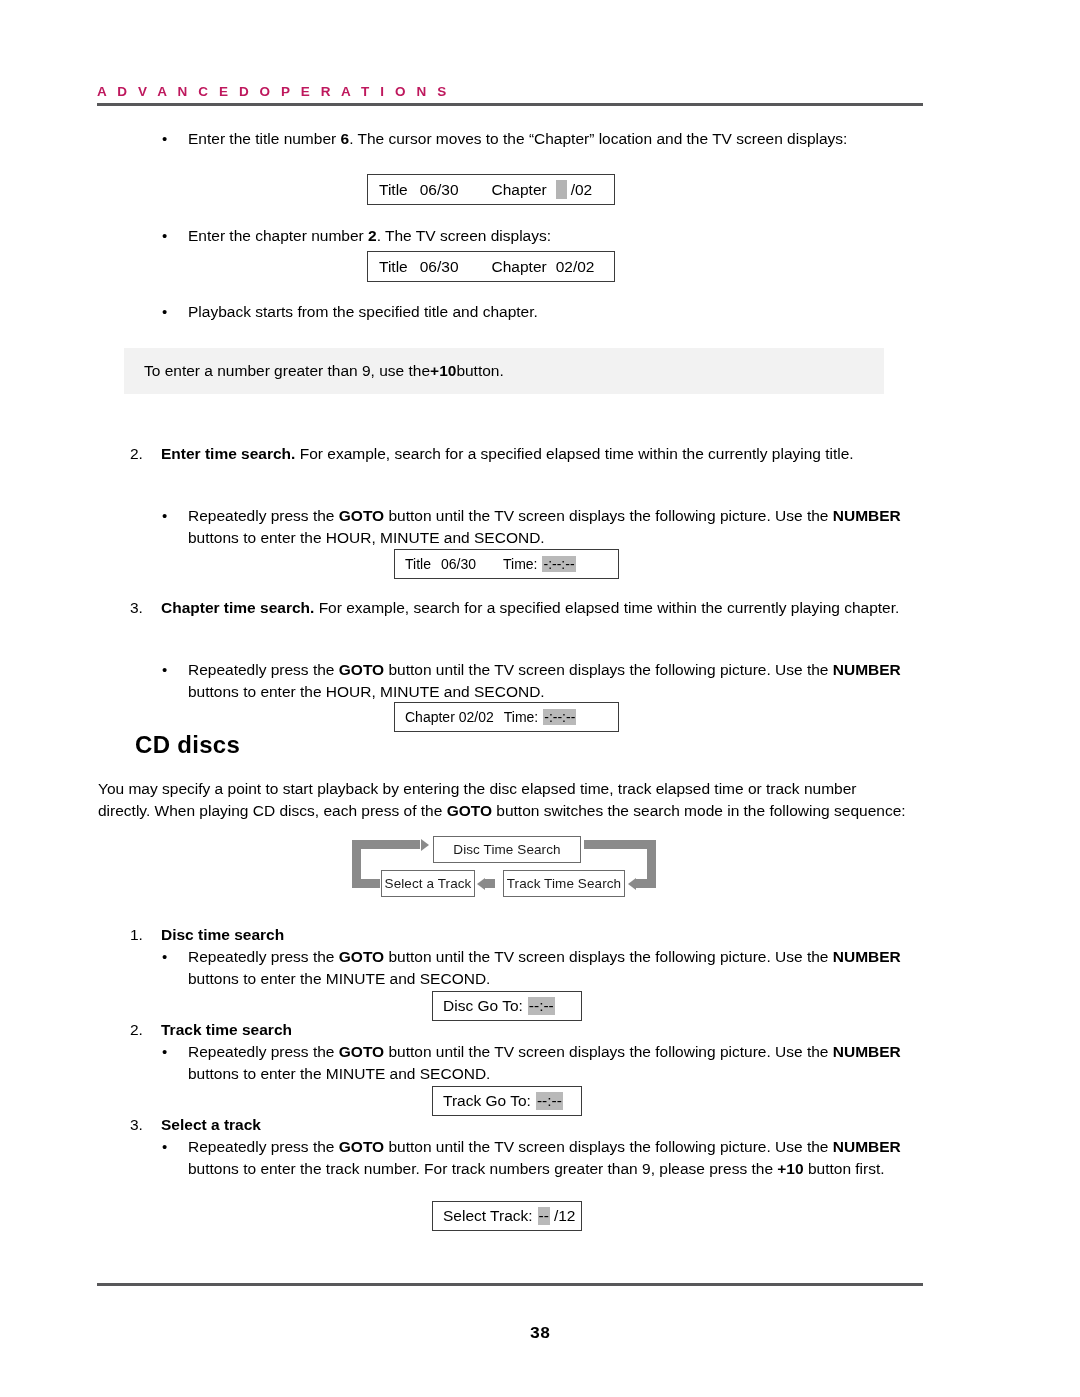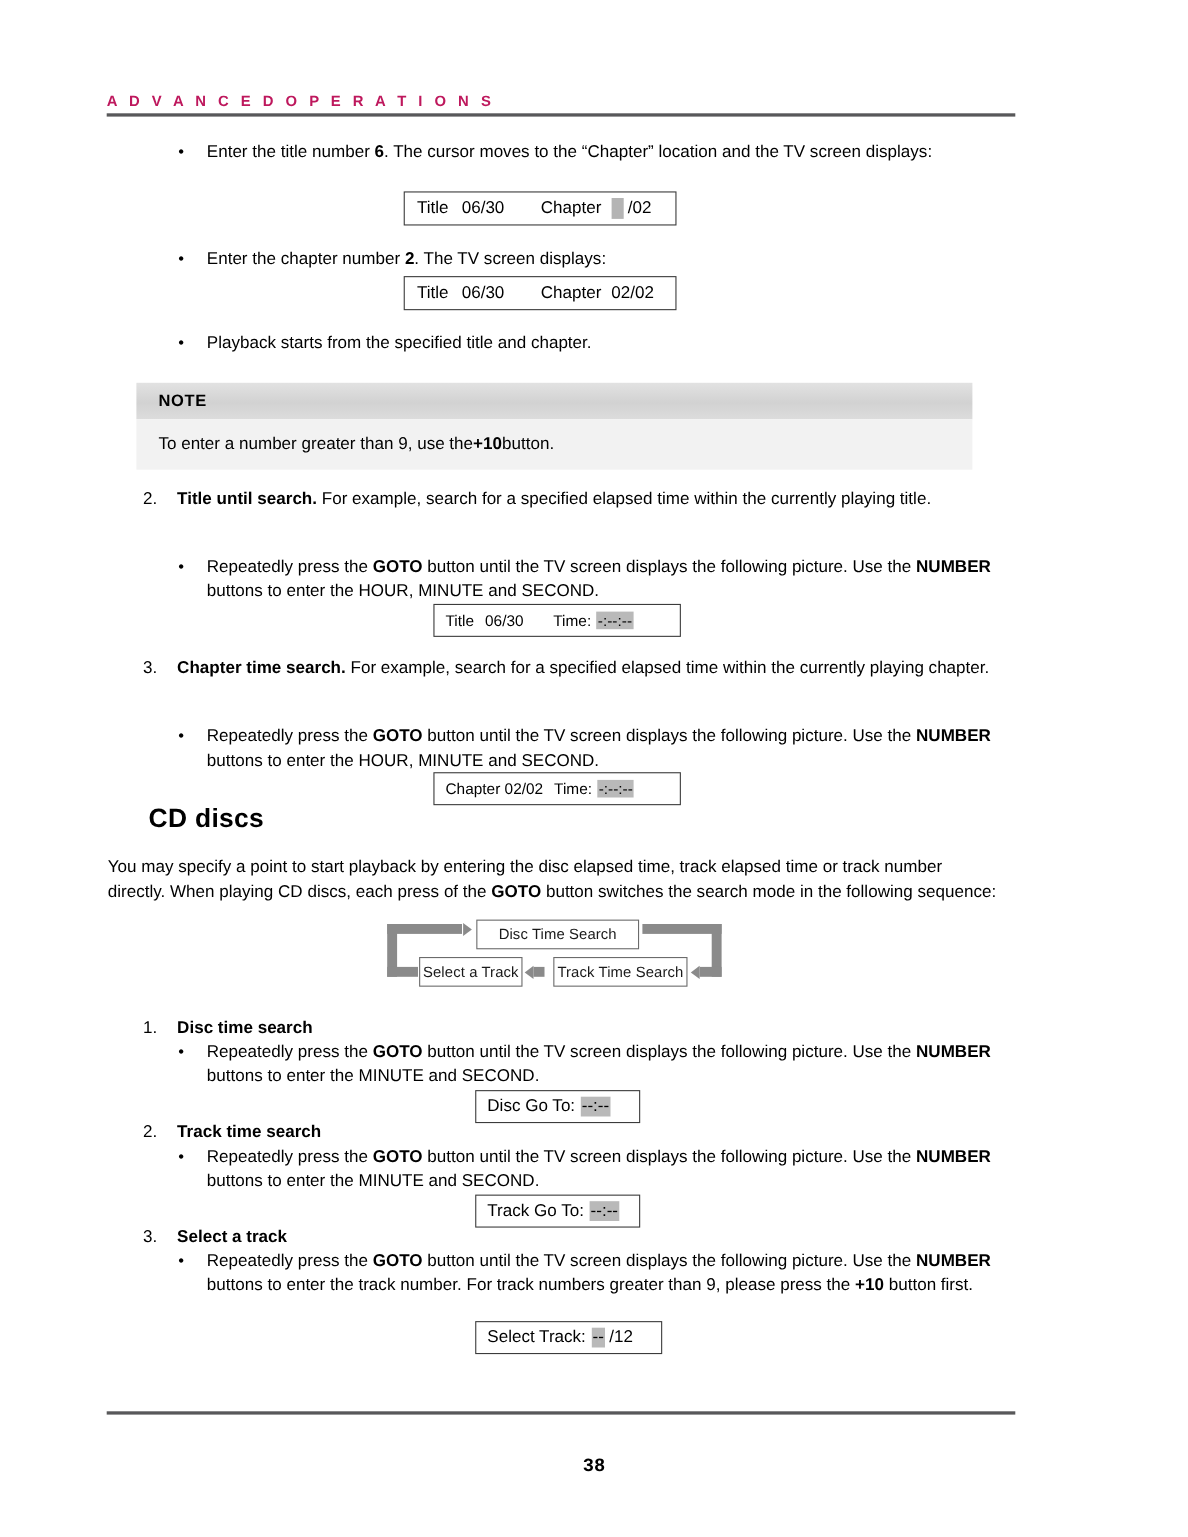--- a/index.html
+++ b/index.html
@@ -224,31 +224,30 @@
     <span style="width:9px"></span>
     <span>02/02</span>
   </div>
 
   <div class="bullet-row" style="left:162px; top:301px; width:740px;">
     <div class="bullet-mark">•</div>
     <div class="bullet-body body-text">Playback starts from the specified title and chapter.</div>
   </div>
 
   <div class="note">
-    <div class="note-head">NOTE</div>
     <div class="note-body">
         <span>To enter a number greater than 9, use the </span>
         <b>+10</b>
         <span> button.</span>
       </div>
   </div>
 
   <div class="num-row" style="left:130px; top:443px; width:786px;">
     <div class="num-mark">2.</div>
-    <div class="num-body body-text"><b>Title until search.</b><span>  For example, search for a specified elapsed time within the currently playing title.</span></div>
+    <div class="num-body body-text"><b>Enter time search.</b><span>  For example, search for a specified elapsed time within the currently playing title.</span></div>
   </div>
 
   <div class="bullet-row" style="left:162px; top:505px; width:740px;">
     <div class="bullet-mark">•</div>
     <div class="bullet-body body-text"><span>Repeatedly press the </span><b>GOTO</b><span> button until the TV screen displays the following picture.  Use the </span><b>NUMBER</b><span> buttons to enter the HOUR, MINUTE and SECOND.</span></div>
   </div>
 
   <div class="tvbox small" style="left:394px; top:549px; width:225px; height:30px; padding-left:10px;">
     <span>Title</span>
     <span style="width:10px"></span>
@@ -350,21 +349,21 @@
   <div class="num-row" style="left:130px; top:1114px; width:786px;">
     <div class="num-mark">3.</div>
     <div class="num-body body-text"><b>Select a track</b></div>
   </div>
 
   <div class="bullet-row" style="left:162px; top:1136px; width:740px;">
     <div class="bullet-mark">•</div>
     <div class="bullet-body body-text"><span>Repeatedly press the </span><b>GOTO</b><span> button until the TV screen displays the following picture.  Use the </span><b>NUMBER</b><span> buttons to enter the track number.  For track numbers greater than 9, please press the </span><b>+10</b><span> button first.</span></div>
   </div>
 
-  <div class="tvbox" style="left:432px; top:1201px; width:170px; height:30px; padding-left:10px;">
+  <div class="tvbox" style="left:432px; top:1201px; width:150px; height:30px; padding-left:10px;">
     <span>Select Track:</span>
     <span style="width:5px"></span>
     <span class="hl">--</span>
     <span style="width:4px"></span>
     <span>/12</span>
   </div>
 
   <div class="footer-rule"></div>
   <div class="footer-page">38</div>
 

